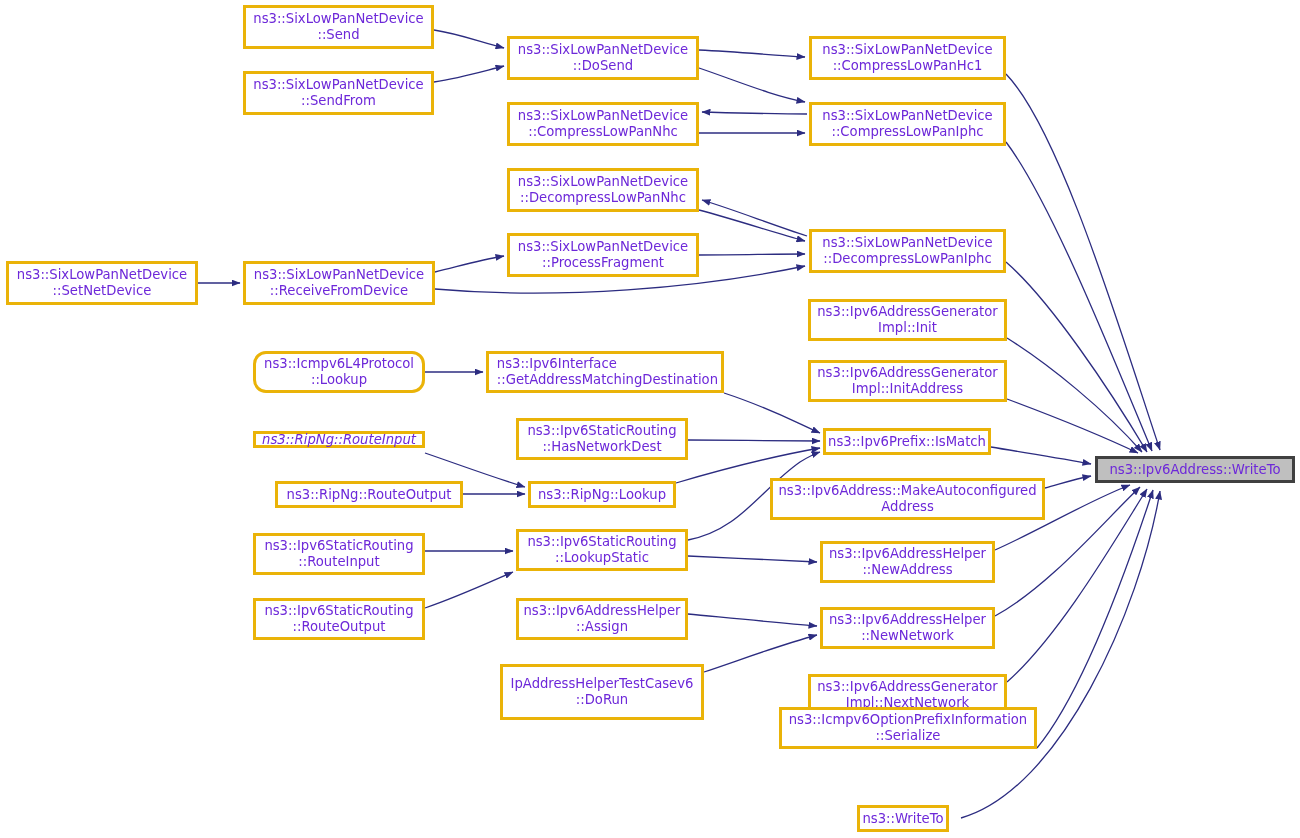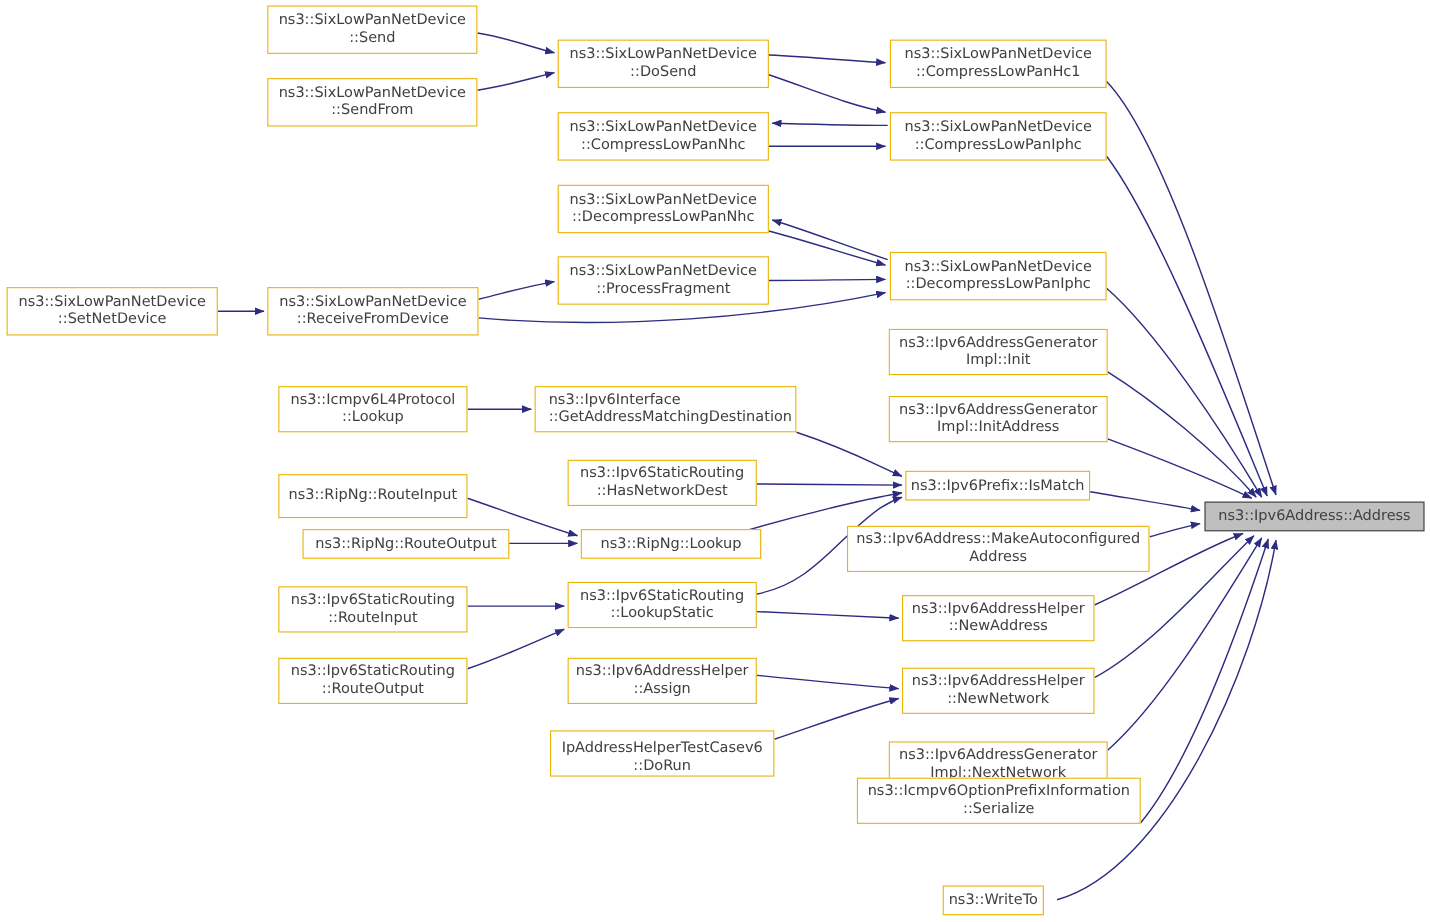--- a/index.html
+++ b/index.html
@@ -21,23 +21,23 @@
     position: absolute;
     left: 0;
     top: 0;
     width: 1300px;
     height: 838px;
     pointer-events: none;
   }
   .node {
     position: absolute;
     box-sizing: border-box;
-    border: 1px solid #eab308;
+    border: 3px solid #eab308;
     background: #ffffff;
-    color: #404040;
+    color: #6d28d9;
     display: flex;
     align-items: center;
     justify-content: center;
     text-align: center;
     font-size: 13.2px;
     line-height: 16px;
     letter-spacing: 0px;
     white-space: pre-line;
     padding: 0 3px;
   }
@@ -119,48 +119,48 @@
       <div class="node" style="left: 507px; top: 233px; width: 192px; height: 44px;"><span class="node-label">ns3::SixLowPanNetDevice
 ::ProcessFragment</span></div>
       <div class="node" style="left: 809px; top: 229px; width: 197px; height: 44px;"><span class="node-label">ns3::SixLowPanNetDevice
 ::DecompressLowPanIphc</span></div>
       <div class="node" style="left: 6px; top: 261px; width: 192px; height: 44px;"><span class="node-label">ns3::SixLowPanNetDevice
 ::SetNetDevice</span></div>
       <div class="node" style="left: 243px; top: 261px; width: 192px; height: 44px;"><span class="node-label">ns3::SixLowPanNetDevice
 ::ReceiveFromDevice</span></div>
       <div class="node" style="left: 808px; top: 299px; width: 199px; height: 42px;"><span class="node-label">ns3::Ipv6AddressGenerator
 Impl::Init</span></div>
-      <div class="node" style="left: 253px; top: 351px; width: 172px; height: 42px;"><span class="node-label">ns3::Icmpv6L4Protocol
+      <div class="node" style="left: 253px; top: 351px; width: 172px; height: 42px; border-radius: 13px;"><span class="node-label">ns3::Icmpv6L4Protocol
 ::Lookup</span></div>
       <div class="node" style="left: 486px; top: 351px; width: 238px; height: 42px; justify-content: flex-end; text-align: left; padding-left: 6px;"><span class="node-label">ns3::Ipv6Interface
 ::GetAddressMatchingDestination</span></div>
       <div class="node" style="left: 808px; top: 360px; width: 199px; height: 42px;"><span class="node-label">ns3::Ipv6AddressGenerator
 Impl::InitAddress</span></div>
       <div class="node" style="left: 516px; top: 418px; width: 172px; height: 42px;"><span class="node-label">ns3::Ipv6StaticRouting
 ::HasNetworkDest</span></div>
-      <div class="node" style="left: 253px; top: 431px; width: 172px; height: 40px;"><span class="node-label">ns3::RipNg::RouteInput</span></div>
+      <div class="node" style="left: 253px; top: 431px; width: 172px; height: 17px; font-style: italic;"><span class="node-label">ns3::RipNg::RouteInput</span></div>
       <div class="node" style="left: 823px; top: 428px; width: 168px; height: 27px;"><span class="node-label">ns3::Ipv6Prefix::IsMatch</span></div>
-      <div class="node highlight" style="left: 1095px; top: 456px; width: 200px; height: 27px;"><span class="node-label">ns3::Ipv6Address::Address</span></div>
+      <div class="node highlight" style="left: 1095px; top: 456px; width: 200px; height: 27px;"><span class="node-label">ns3::Ipv6Address::WriteTo</span></div>
       <div class="node" style="left: 245px; top: 481px; width: 188px; height: 27px; margin-left: 30px;"><span class="node-label">ns3::RipNg::RouteOutput</span></div>
-      <div class="node" style="left: 528px; top: 481px; width: 164px; height: 27px;"><span class="node-label">ns3::RipNg::Lookup</span></div>
+      <div class="node" style="left: 528px; top: 481px; width: 148px; height: 27px;"><span class="node-label">ns3::RipNg::Lookup</span></div>
       <div class="node" style="left: 770px; top: 478px; width: 275px; height: 42px;"><span class="node-label">ns3::Ipv6Address::MakeAutoconfigured
 Address</span></div>
       <div class="node" style="left: 253px; top: 533px; width: 172px; height: 42px;"><span class="node-label">ns3::Ipv6StaticRouting
 ::RouteInput</span></div>
       <div class="node" style="left: 516px; top: 529px; width: 172px; height: 42px;"><span class="node-label">ns3::Ipv6StaticRouting
 ::LookupStatic</span></div>
       <div class="node" style="left: 820px; top: 541px; width: 175px; height: 42px;"><span class="node-label">ns3::Ipv6AddressHelper
 ::NewAddress</span></div>
       <div class="node" style="left: 253px; top: 598px; width: 172px; height: 42px;"><span class="node-label">ns3::Ipv6StaticRouting
 ::RouteOutput</span></div>
       <div class="node" style="left: 516px; top: 598px; width: 172px; height: 42px;"><span class="node-label">ns3::Ipv6AddressHelper
 ::Assign</span></div>
       <div class="node" style="left: 820px; top: 607px; width: 175px; height: 42px;"><span class="node-label">ns3::Ipv6AddressHelper
 ::NewNetwork</span></div>
-      <div class="node" style="left: 500px; top: 664px; width: 204px; height: 42px; align-items: flex-end;"><span class="node-label">IpAddressHelperTestCasev6
+      <div class="node" style="left: 500px; top: 664px; width: 204px; height: 56px;"><span class="node-label">IpAddressHelperTestCasev6
 ::DoRun</span></div>
       <div class="node" style="left: 808px; top: 674px; width: 199px; height: 42px;"><span class="node-label">ns3::Ipv6AddressGenerator
 Impl::NextNetwork</span></div>
       <div class="node" style="left: 779px; top: 707px; width: 258px; height: 42px;"><span class="node-label">ns3::Icmpv6OptionPrefixInformation
 ::Serialize</span></div>
       <div class="node" style="left: 857px; top: 805px; width: 92px; height: 27px;"><span class="node-label">ns3::WriteTo</span></div>
     </div>
 
 </div>
 

